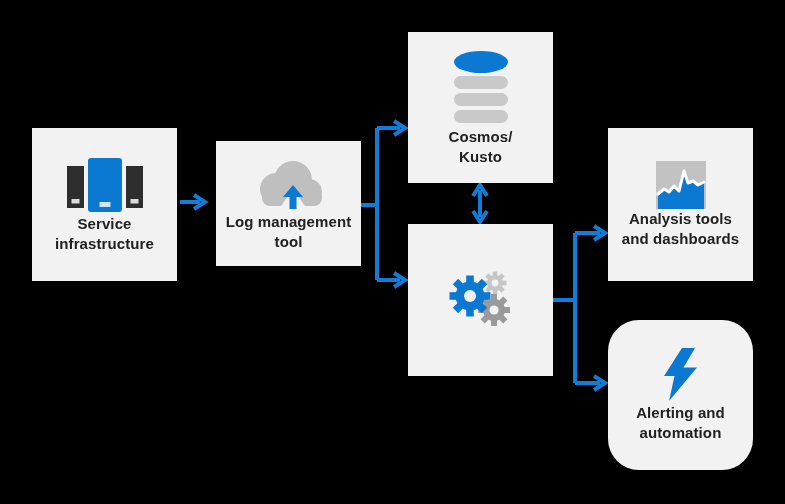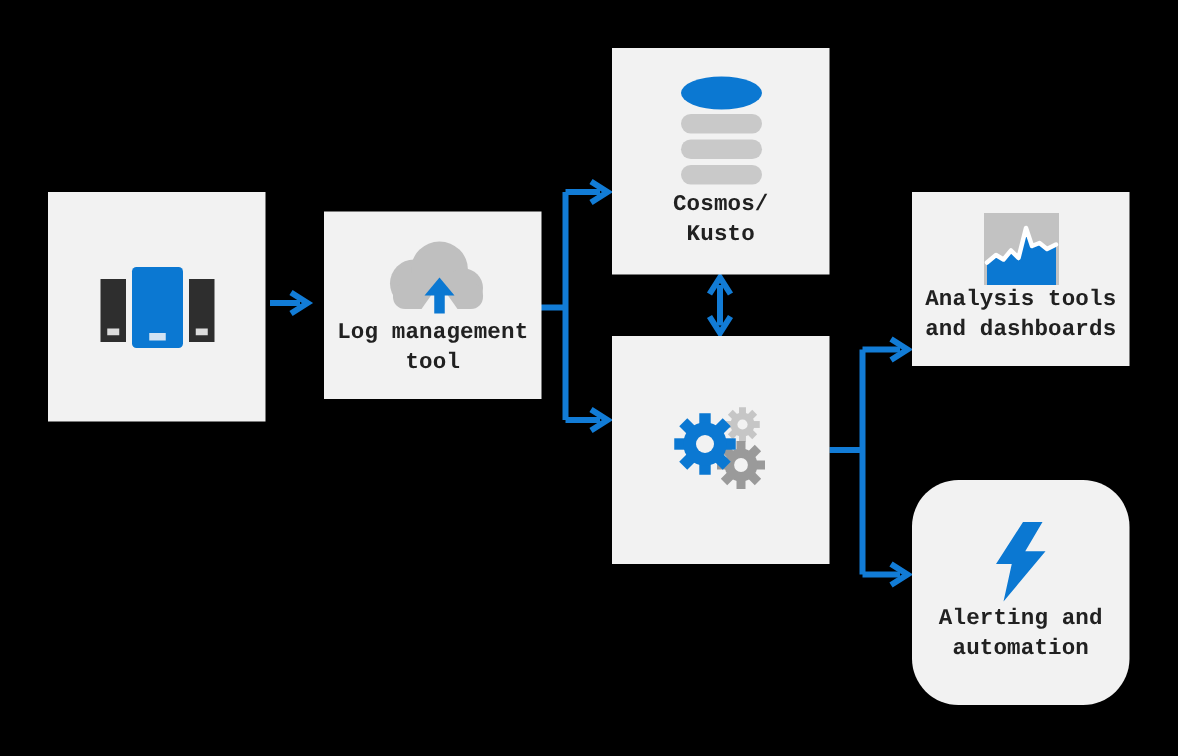--- a/index.html
+++ b/index.html
@@ -10,36 +10,35 @@
     font-family:"Liberation Sans","DejaVu Sans",sans-serif;
     overflow:hidden;
   }
   .connectors{position:absolute;left:0;top:0;z-index:1;}
   .node{
     position:absolute;z-index:2;
     background:#f2f2f2;
     display:flex;flex-direction:column;
     align-items:center;justify-content:center;
     box-sizing:border-box;
-    font-family:Liberation Mono, monospace;
   }
   .node .label{
     color:#212121;
     font-size:15px;font-weight:600;
     line-height:1.32;text-align:center;
     white-space:pre-line;
     letter-spacing:.1px;
   }
   .icon{display:flex;align-items:center;justify-content:center;}
   
   #n-service  {left:32px; top:128px;width:145px;height:153px;}
   #n-log      {left:216px;top:128px;width:145px;height:125px;margin-top:13px;}
   #n-cosmos   {left:408px;top:32px; width:145px;height:151px;}
   #n-security {left:408px;top:224px;width:145px;height:152px;}
-  #n-analysis {left:608px;top:128px;width:145px;height:116px;}
+  #n-analysis {left:608px;top:128px;width:145px;height:153px;}
   #n-alerting {left:608px;top:320px;width:145px;height:150px;border-radius:31px;}
 </style>
 </head>
 <body>
 
 <div class="canvas">
 
   <svg class="connectors" width="785" height="504" viewBox="0 0 785 504">
     <g stroke="#127cd6" stroke-width="4" fill="none" stroke-linejoin="miter" stroke-linecap="butt">
 
@@ -72,20 +71,22 @@
     <span class="icon">
       <svg width="84" height="58" viewBox="0 0 84 58">
         <rect x="4" y="10" width="17" height="42" fill="#2e2e2e"></rect>
         <rect x="8.5" y="43" width="8" height="4.5" fill="#dcdcdc"></rect>
         <rect x="63" y="10" width="17" height="42" fill="#2e2e2e"></rect>
         <rect x="67.5" y="43" width="8" height="4.5" fill="#dcdcdc"></rect>
         <rect x="25" y="2" width="34" height="54" rx="3" fill="#0b78d2"></rect>
         <rect x="36.5" y="46" width="11" height="5" fill="#d2e3f3"></rect>
       </svg>
     </span>
+    <div class="label">Service
+infrastructure</div>
   </div>
 
   <div class="node" id="n-log">
     <span class="icon">
       <svg width="74" height="56" viewBox="0 0 74 56">
         <g fill="#bfbfbf">
           <circle cx="24" cy="33" r="16"></circle>
           <circle cx="41" cy="24" r="19"></circle>
           <circle cx="57" cy="36" r="13"></circle>
           <rect x="10" y="33" width="60" height="17" rx="8"></rect>

